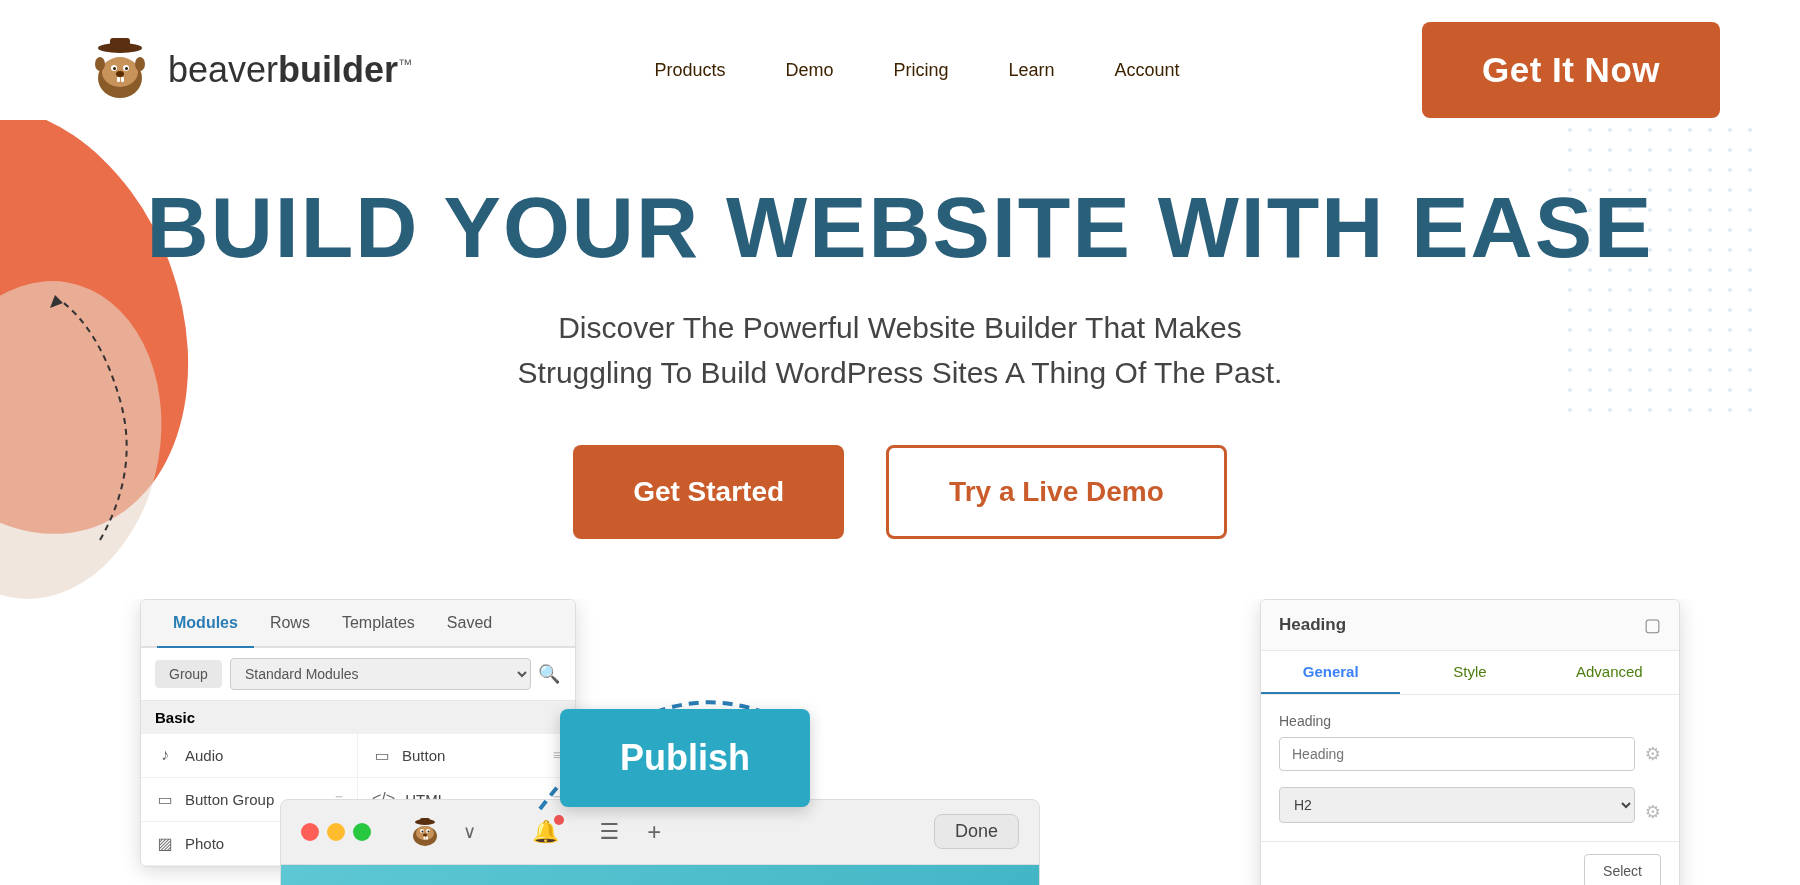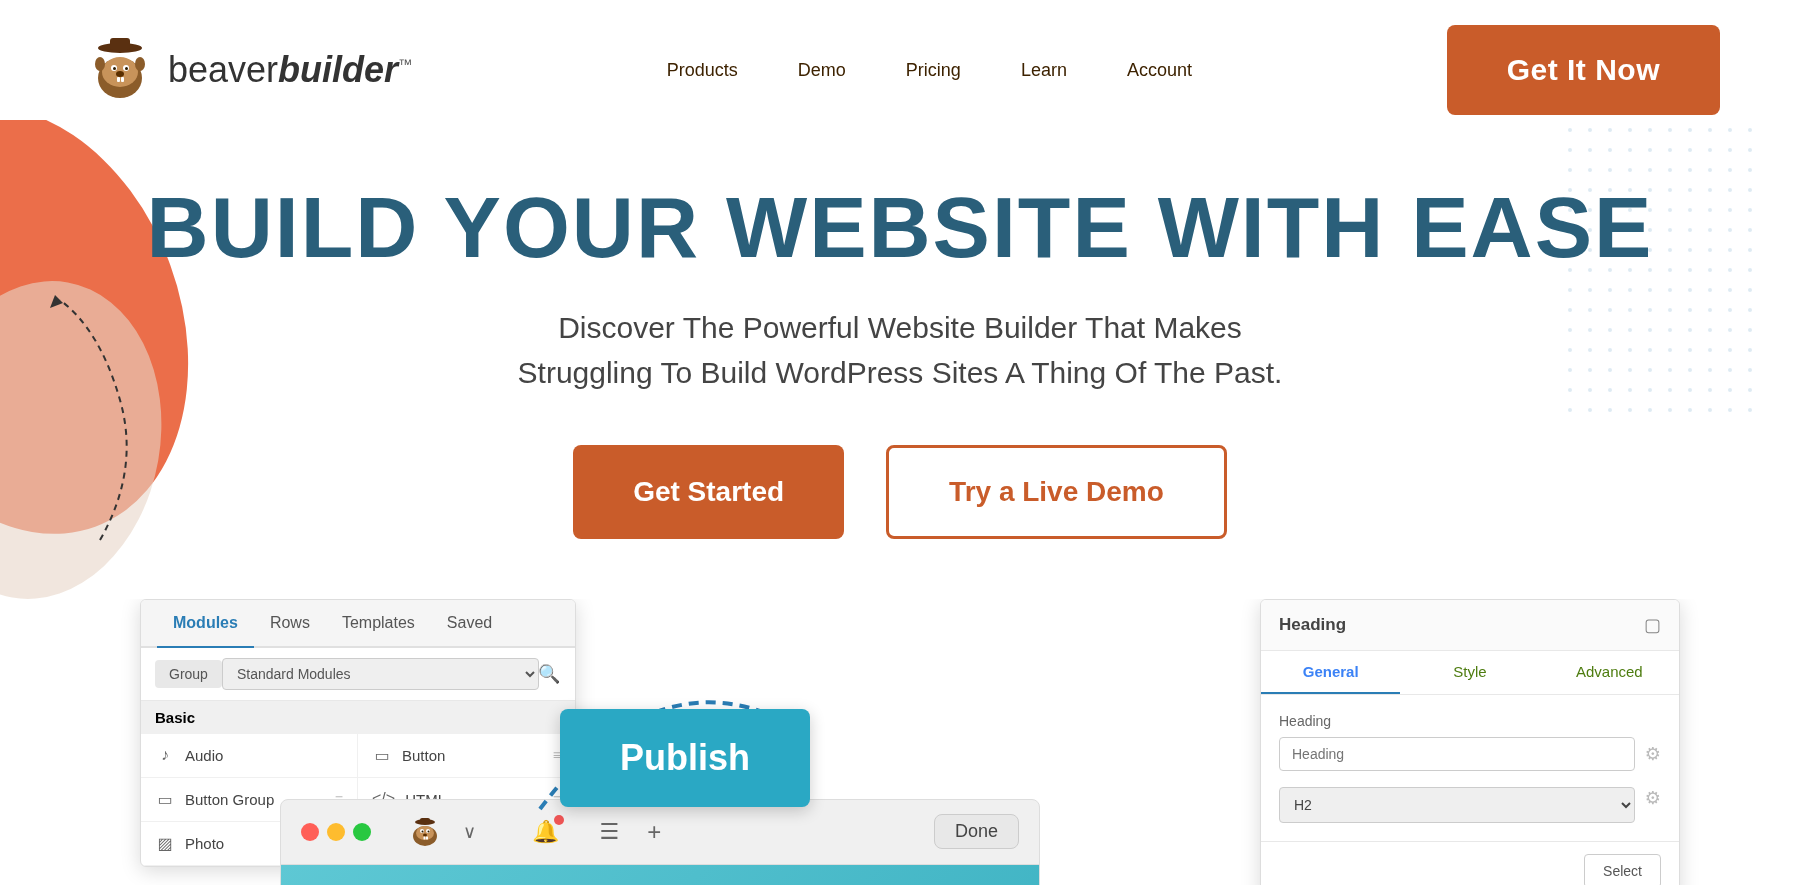--- a/index.html
+++ b/index.html
@@ -32,21 +32,20 @@
       height: 80px;
     }
     .logo-text {
       font-size: 36px;
       font-weight: 400;
       color: #333;
       margin-left: 8px;
     }
     .logo-text strong {
       font-weight: 700;
-      font-style: italic;
     }
     .logo-tm {
       font-size: 14px;
       vertical-align: super;
       color: #555;
     }
     .nav {
       display: flex;
       align-items: center;
       gap: 60px;
@@ -56,21 +55,21 @@
       color: #3d2200;
       font-size: 18px;
       font-weight: 500;
     }
     .get-it-now-btn {
       background: #c95c2a;
       color: #fff;
       border: none;
       border-radius: 8px;
       padding: 28px 60px;
-      font-size: 30px;
+      font-size: 35px;
       font-weight: 700;
       cursor: pointer;
       letter-spacing: 0.5px;
     }
 
     
     .blob-left {
       position: absolute;
       left: -40px;
       top: 120px;
@@ -169,20 +168,21 @@
     }
     .panel-tab.active {
       color: #2a7db5;
       border-bottom-color: #2a7db5;
       font-weight: 600;
     }
     .panel-search-row {
       display: flex;
       align-items: center;
       padding: 10px 14px;
+      gap: 8px;
       border-bottom: 1px solid #e8e8e8;
     }
     .panel-group-btn {
       background: #e8e8e8;
       border: none;
       border-radius: 4px;
       padding: 6px 14px;
       font-size: 14px;
       color: #555;
       cursor: pointer;
@@ -396,21 +396,21 @@
       font-size: 14px;
       color: #444;
     }
     .panel-field-gear {
       color: #bbb;
       font-size: 18px;
       cursor: pointer;
     }
     .panel-select-row {
       display: flex;
-      align-items: flex-start;
+      align-items: flex-end;
       gap: 10px;
     }
     .panel-select {
       flex: 1;
       border: 1px solid #ccc;
       border-radius: 4px;
       padding: 8px 10px;
       font-size: 14px;
       color: #444;
     }

